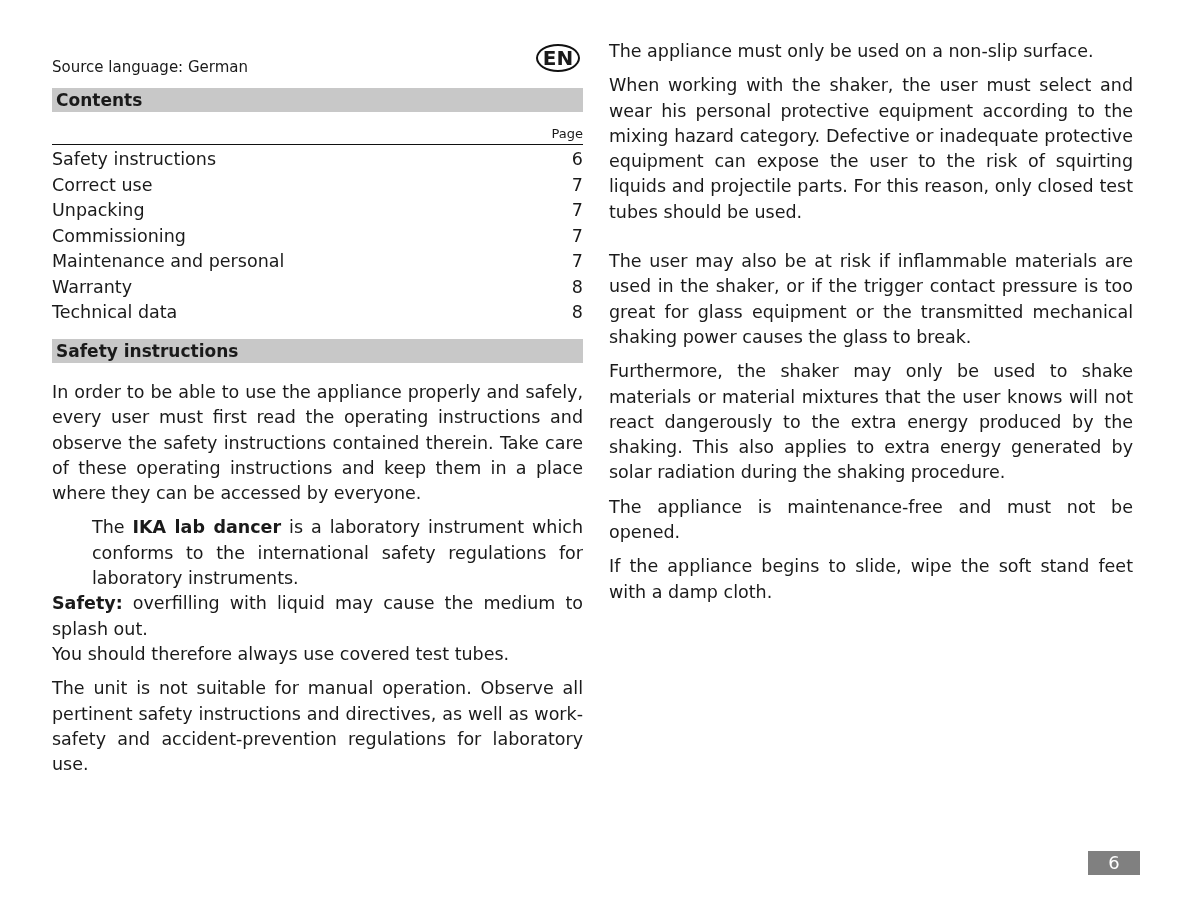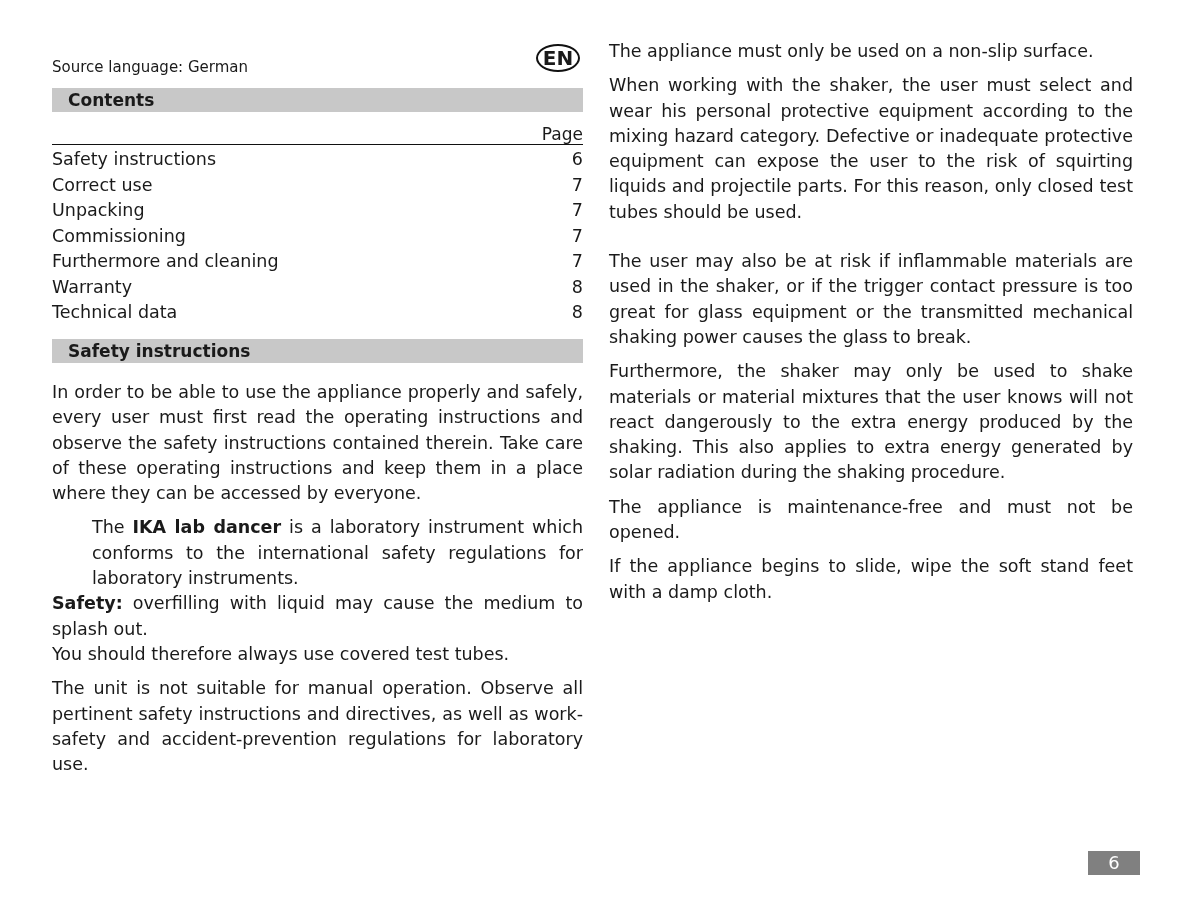--- a/index.html
+++ b/index.html
@@ -2,22 +2,22 @@
 <html><head>
 <meta charset="utf-8">
 <style>
   html, body { margin: 0; padding: 0; background: #ffffff; }
   body { width: 1200px; height: 903px; position: relative; overflow: hidden;
          font-family: "DejaVu Sans", sans-serif; color: #1a1a1a; }
   .src { position: absolute; top: 58px; left: 52px; font-size: 15px; }
   .en { position: absolute; top: 44px; left: 536px; width: 44px; height: 28px; border: 2px solid #111; border-radius: 50%;
         font-weight: bold; font-size: 20px; display:flex; align-items:center; justify-content:center; box-sizing:border-box; }
   .bar { position: absolute; left: 52px; width: 531px; height: 24px; background: #c8c8c8; font-weight: bold;
-         font-size: 17px; line-height: 24px; padding-left: 16px; box-sizing: border-box; }
-  .toc-head { position: absolute; top: 124px; left: 52px; width: 531px; text-align: right; font-size: 17px;
+         font-size: 17px; line-height: 24px; padding-left: 4px; box-sizing: border-box; }
+  .toc-head { position: absolute; top: 124px; left: 52px; width: 531px; text-align: right; font-size: 13px;
               border-bottom: 1px solid #111; height: 20px; line-height: 20px; }
   .toc { position: absolute; top: 147px; left: 52px; width: 531px; }
   .toc-row { display: flex; justify-content: space-between; font-size: 17.5px; height: 25.5px; line-height: 25.5px; }
   .p { font-size: 17.5px; line-height: 25.3px; text-align: justify; margin: 0; }
   .abs { position: absolute; }
   b { font-weight: bold; }
   .pagenum { position: absolute; left: 1088px; top: 851px; width: 52px; height: 24px; background: #808080; color: #fff;
              font-size: 18px; text-align: center; line-height: 24px; }
 </style>
 </head>
@@ -40,21 +40,21 @@
     </div>
   <div class="toc-row">
       <span>Unpacking</span>
       <span>7</span>
     </div>
   <div class="toc-row">
       <span>Commissioning</span>
       <span>7</span>
     </div>
   <div class="toc-row">
-      <span>Furthermore and cleaning</span>
+      <span>Maintenance and personal</span>
       <span>7</span>
     </div>
   <div class="toc-row">
       <span>Warranty</span>
       <span>8</span>
     </div>
   <div class="toc-row">
       <span>Technical data</span>
       <span>8</span>
     </div>

